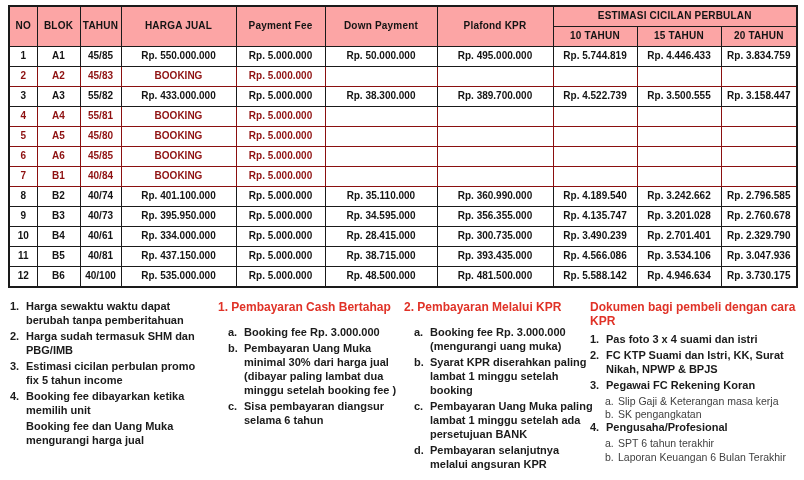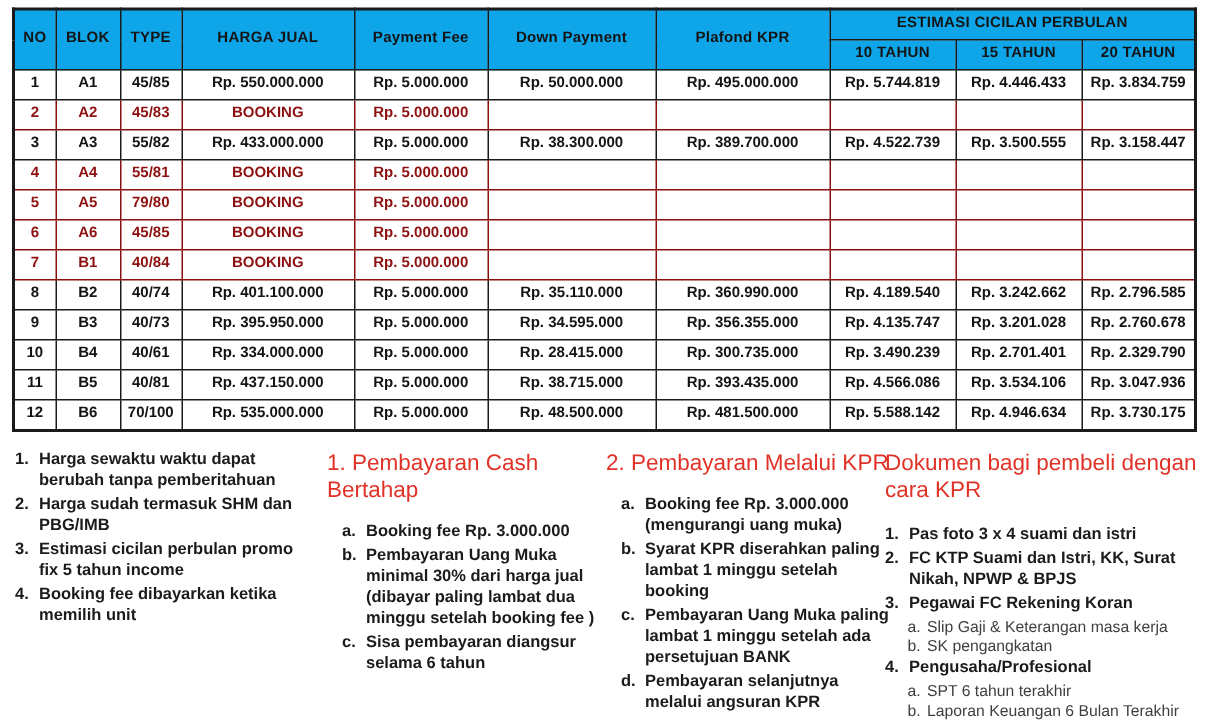--- a/index.html
+++ b/index.html
@@ -6,32 +6,32 @@
   .sheet{position:relative;width:804px;height:480px;background:#fff;
          font-family:"Liberation Sans",sans-serif;overflow:hidden;}
 
   
   table.price{position:absolute;left:8px;top:5px;width:788px;
               border-collapse:collapse;table-layout:fixed;
               border:2px solid #1a1a1a;}
   table.price th, table.price td{
       border:1.6px solid #1a1a1a;text-align:center;vertical-align:middle;
       font-weight:bold;font-size:10px;color:#141414;padding:0;line-height:1.05;}
-  table.price thead th{background:#0ea5e9;height:19px;letter-spacing:.2px;}
+  table.price thead th{background:#fca5a5;height:19px;letter-spacing:.2px;}
   table.price tbody td{height:19px;background:#fff;}
   tr.booked td{background:#fa0404;color:#8e1111;border-color:#8a1010;}
 
   
   .col{position:absolute;top:300px;font-size:11px;color:#1b1b1b;font-weight:bold;}
   .col-notes{left:10px;width:198px;}
   .col-cash{left:218px;width:180px;}
   .col-kpr{left:404px;width:192px;}
   .col-dok{left:590px;width:208px;}
-  .red-head{color:#e03227;font-size:15px;font-weight:normal;margin:0 0 12px 0;line-height:1.2;}
-  .col-dok .red-head{margin-bottom:14px;}
+  .red-head{color:#e03227;font-size:12px;font-weight:bold;margin:0 0 12px 0;line-height:1.2;}
+  .col-dok .red-head{margin-bottom:4px;}
   .n-item{display:flex;line-height:1.27;margin-bottom:2px;}
   .n-item .marker{flex:0 0 16px;}
   .n-item .txt{flex:1;}
   .col-cash .list, .col-kpr .list{padding-left:10px;}
   .sub-list{padding-left:15px;}
   .sub-list .n-item{font-weight:normal;color:#3f3f3f;font-size:10.5px;margin-bottom:0;}
   .sub-list .n-item .marker{flex:0 0 13px;}
 </style>
 </head>
 <body>
@@ -48,21 +48,21 @@
         <col style="width:112px">
       <col style="width:116px">
         <col style="width:84px">
         <col style="width:84px">
       <col style="width:76px">
     </colgroup>
     <thead>
       <tr>
         <th rowspan="2">NO</th>
         <th rowspan="2">BLOK</th>
-        <th rowspan="2">TYPE</th>
+        <th rowspan="2">TAHUN</th>
         <th rowspan="2">HARGA JUAL</th>
         <th rowspan="2">Payment Fee</th>
         <th rowspan="2">Down Payment</th>
         <th rowspan="2">Plafond KPR</th>
         <th colspan="3">ESTIMASI CICILAN PERBULAN</th>
       </tr>
       <tr>
         <th>10 TAHUN</th>
         <th>15 TAHUN</th>
         <th>20 TAHUN</th>
@@ -113,21 +113,21 @@
           <td>Rp. 5.000.000</td>
           <td></td>
           <td></td>
           <td></td>
           <td></td>
           <td></td>
         </tr>
         <tr class="booked">
           <td>5</td>
           <td>A5</td>
-          <td>79/80</td>
+          <td>45/80</td>
           <td>BOOKING</td>
           <td>Rp. 5.000.000</td>
           <td></td>
           <td></td>
           <td></td>
           <td></td>
           <td></td>
         </tr>
         <tr class="booked">
           <td>6</td>
@@ -197,21 +197,21 @@
           <td>Rp. 5.000.000</td>
           <td>Rp. 38.715.000</td>
           <td>Rp. 393.435.000</td>
           <td>Rp. 4.566.086</td>
           <td>Rp. 3.534.106</td>
           <td>Rp. 3.047.936</td>
         </tr>
         <tr>
           <td>12</td>
           <td>B6</td>
-          <td>70/100</td>
+          <td>40/100</td>
           <td>Rp. 535.000.000</td>
           <td>Rp. 5.000.000</td>
           <td>Rp. 48.500.000</td>
           <td>Rp. 481.500.000</td>
           <td>Rp. 5.588.142</td>
           <td>Rp. 4.946.634</td>
           <td>Rp. 3.730.175</td>
         </tr>
       </tbody>
   </table>
@@ -226,20 +226,24 @@
           <span class="marker">2.</span>
           <span class="txt">Harga sudah termasuk SHM dan PBG/IMB</span>
         </div>
         <div class="n-item">
           <span class="marker">3.</span>
           <span class="txt">Estimasi cicilan perbulan promo fix 5 tahun income</span>
         </div>
         <div class="n-item">
           <span class="marker">4.</span>
           <span class="txt">Booking fee dibayarkan ketika memilih unit</span>
+        </div>
+        <div class="n-item">
+          <span class="marker"></span>
+          <span class="txt">Booking fee dan Uang Muka mengurangi harga jual</span>
         </div>
       </div>
   </div>
 
   <div class="col col-cash">
     <div class="red-head">1. Pembayaran Cash Bertahap</div>
     <div class="list">
         <div class="n-item">
           <span class="marker">a.</span>
           <span class="txt">Booking fee Rp. 3.000.000</span>

